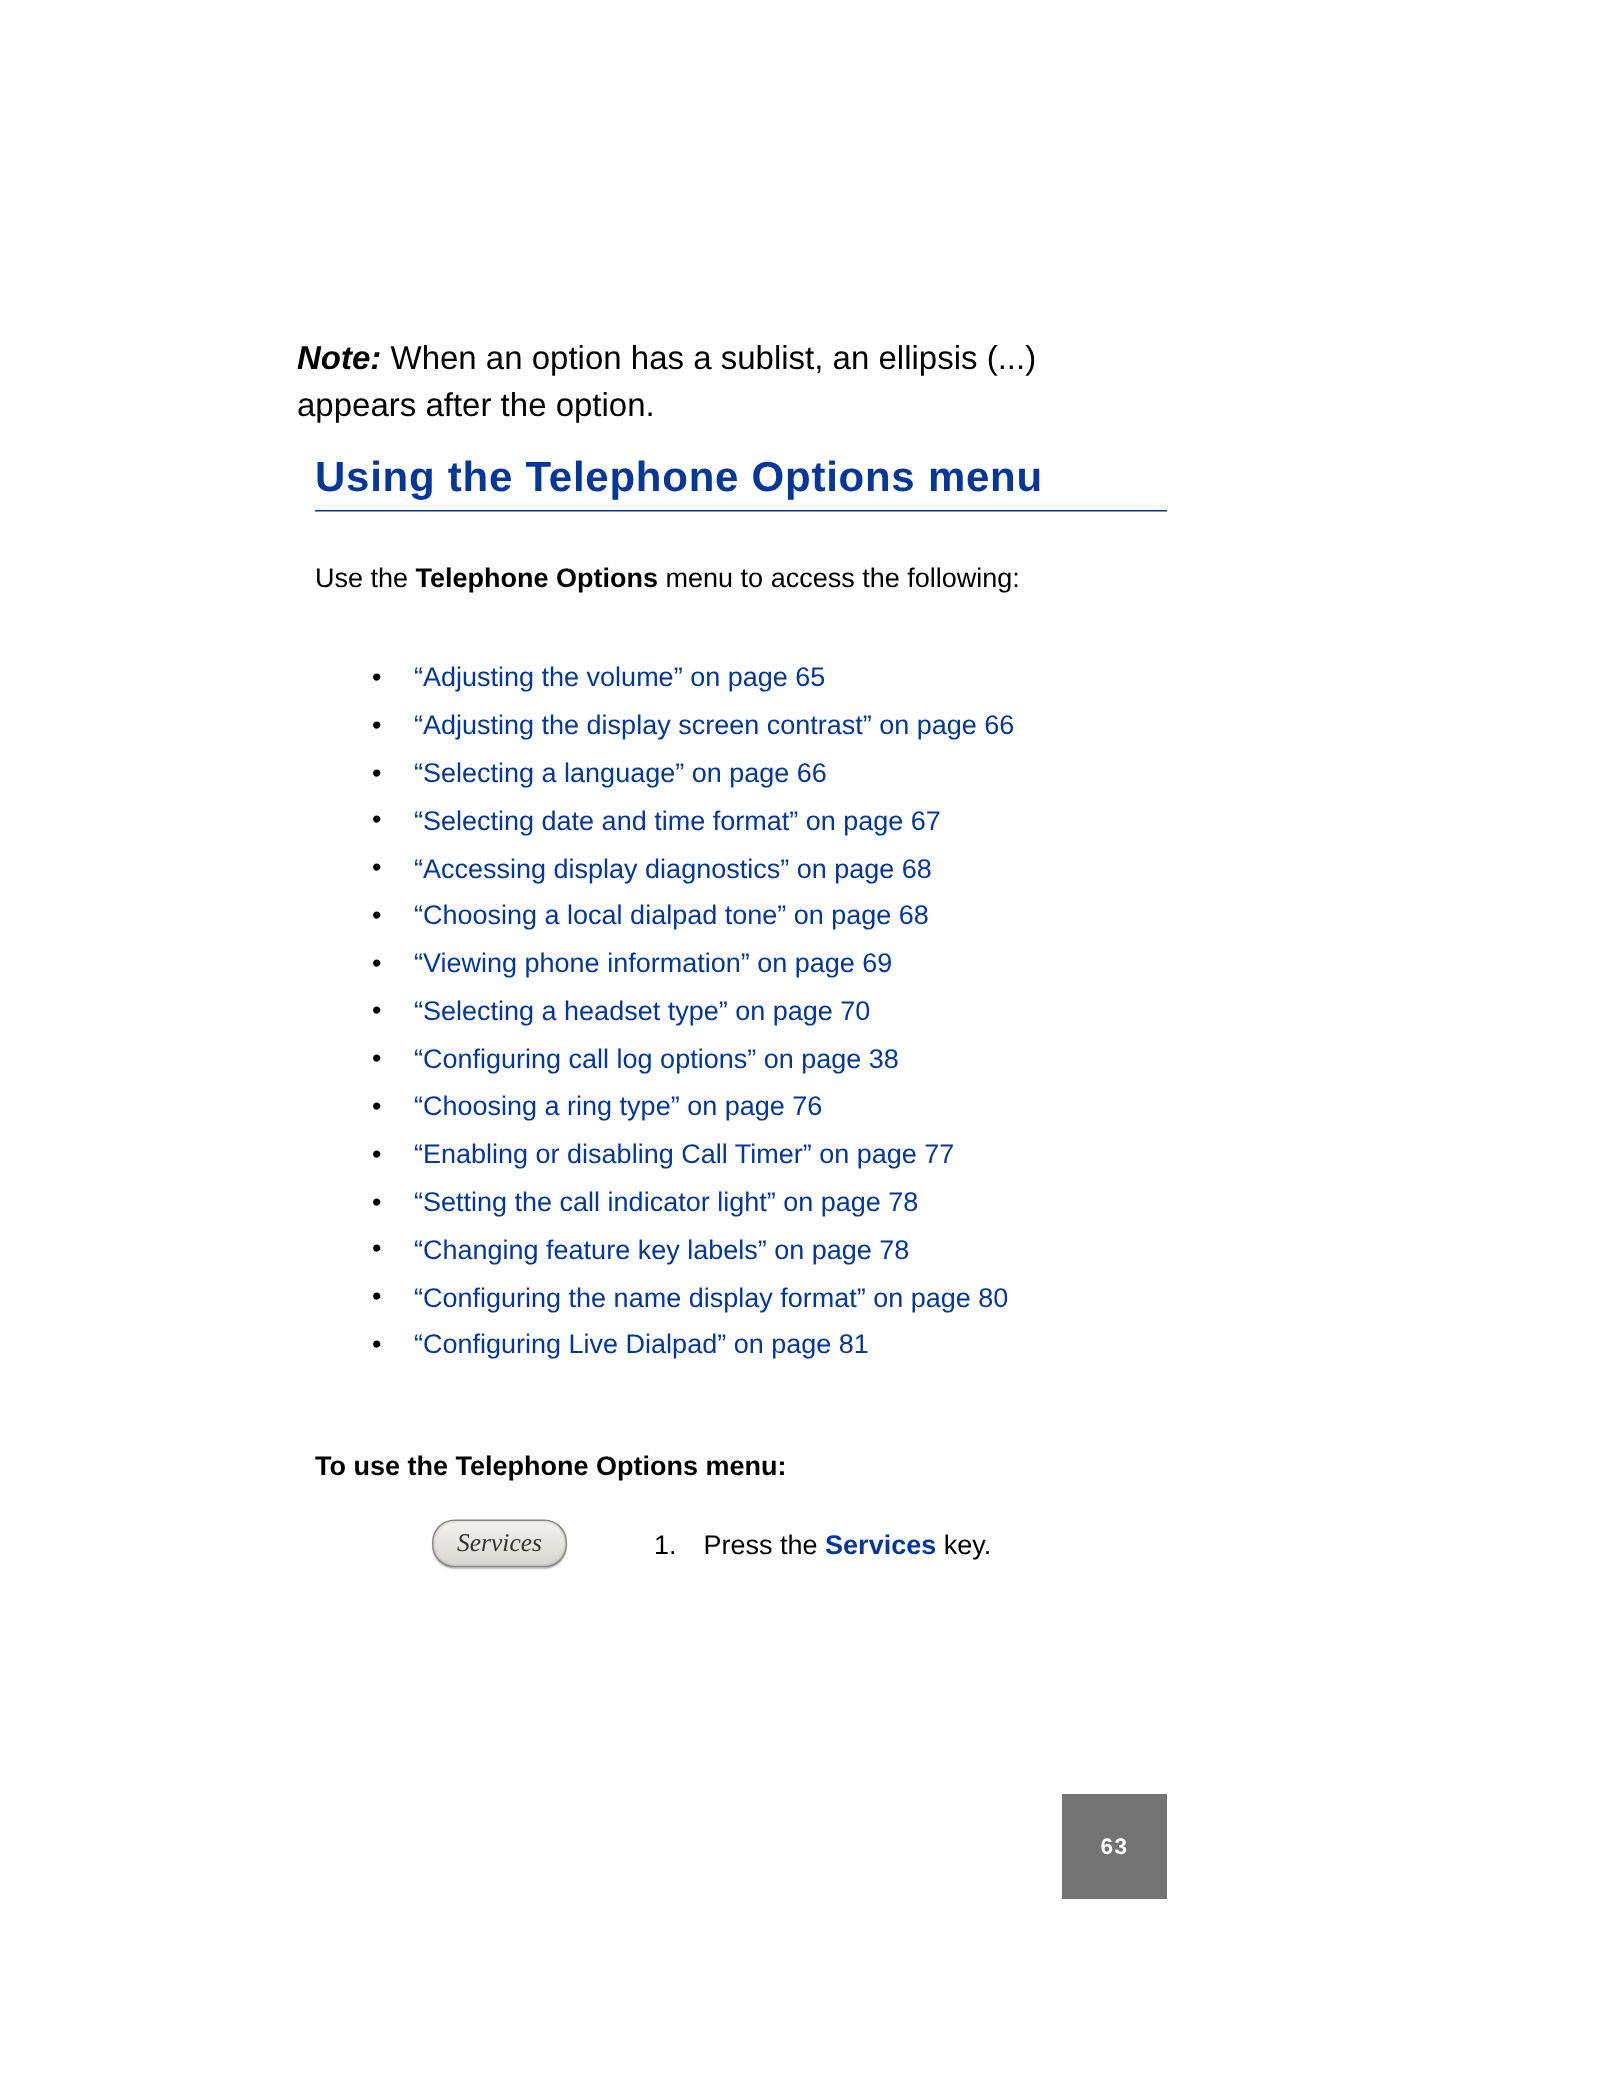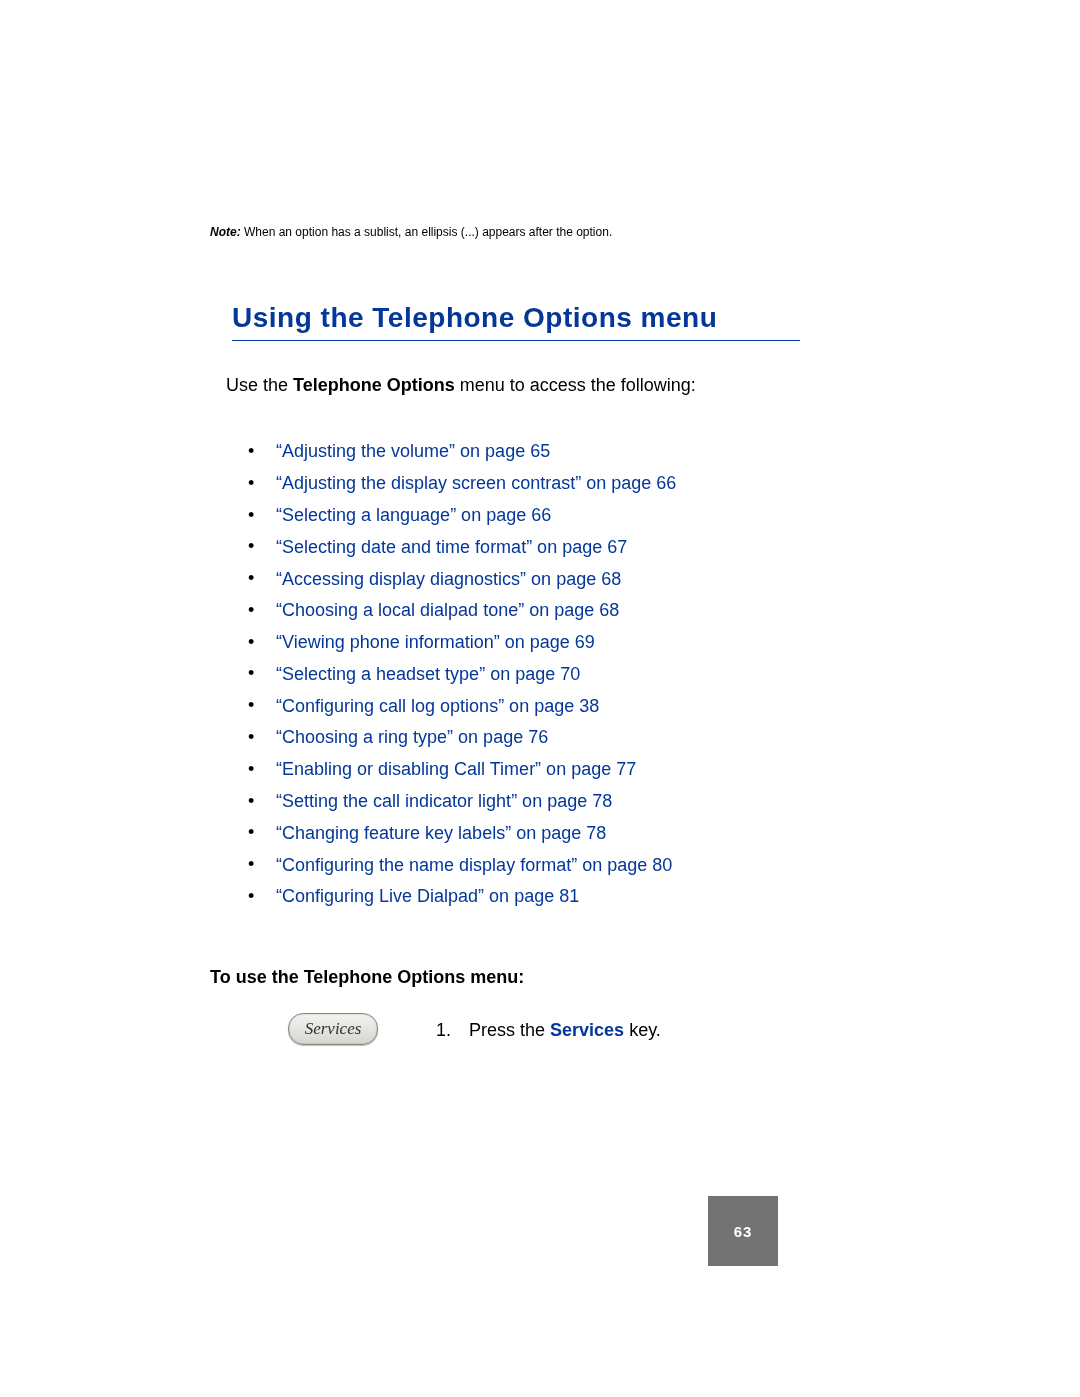--- a/index.html
+++ b/index.html
@@ -32,49 +32,47 @@
   }
   .header-text {
     color: #ffffff;
     font-size: 15px;
     font-weight: bold;
     letter-spacing: 0.5px;
   }
   .note-block {
     position: absolute;
     top: 224px;
-    left: 210px;
+    left: 198px;
     width: 570px;
-    font-size: 12px;
+    font-size: 22px;
     line-height: 1.4;
   }
   .note-label {
     font-style: italic;
     font-weight: bold;
   }
   .section-heading {
     position: absolute;
     top: 302px;
     left: 210px;
     width: 568px;
     color: #043799;
     font-size: 28px;
     font-weight: bold;
     letter-spacing: 0.5px;
     padding-bottom: 6px;
     border-bottom: 1.5px solid #043799;
-    margin-left: 22px;
   }
   .intro-line {
     position: absolute;
     top: 375px;
     left: 210px;
     width: 570px;
     font-size: 18px;
-    margin-left: 16px;
   }
   .intro-bold {
     font-weight: bold;
   }
   .toc-list {
     position: absolute;
     top: 420px;
     left: 232px;
     width: 550px;
     list-style: none;

